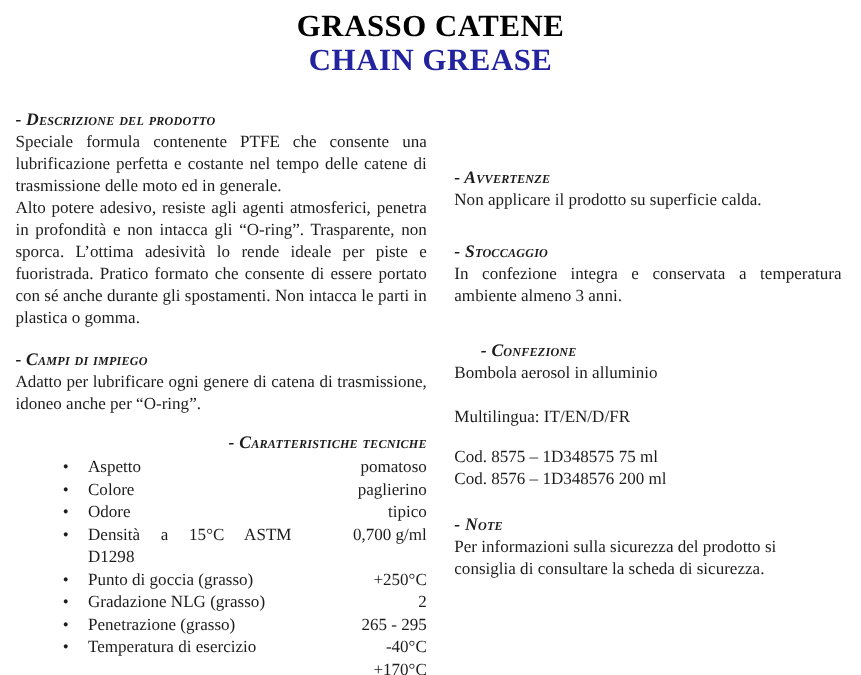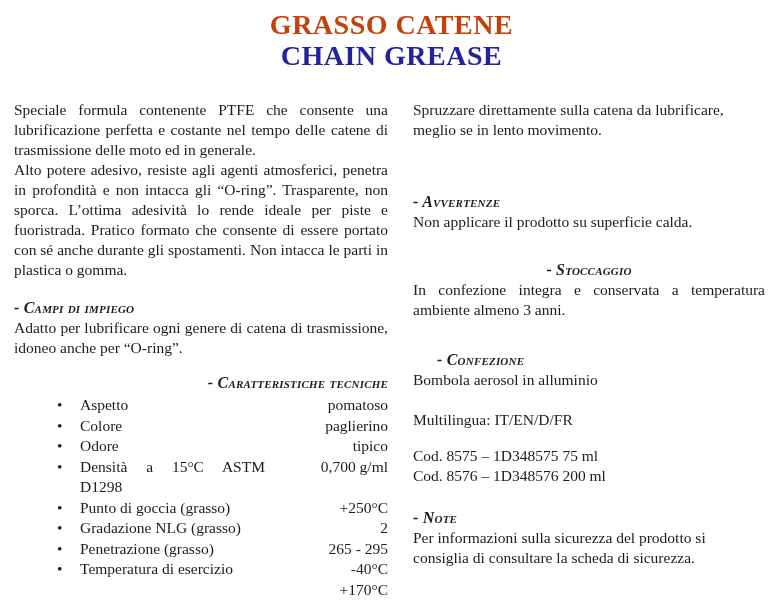--- a/index.html
+++ b/index.html
@@ -44,40 +44,41 @@
     display: flex;
     padding-left: 43px;
     font-size: 15.5px;
     line-height: 20.5px;
   }
   .spec-bullet { width: 23px; }
   .spec-label  { width: 185px; text-align: justify; }
   .spec-value  { flex: 1; text-align: right; white-space: pre-line; }
   
   .mt-usage-gap   { margin-top: 52px; }
-  .mt-stoccaggio  { margin-top: 28px; text-align: center; }
+  .mt-stoccaggio  { margin-top: 28px; }
   .mt-confezione  { margin-top: 30px; margin-left: 24px; }
   .mt-multilingua { margin-top: 20px; }
   .mt-cod         { margin-top: 16px; }
   .mt-note        { margin-top: 22px; }
   
   .mt-campi  { margin-top: 18px; }
   .mt-caratt { margin-top: 15px; text-align: right; }
 </style>
 </head>
 <body>
 
 <div class="doc-title">
-  <div class="doc-title-line" style="color: #c2410c;">GRASSO CATENE</div>
+  <div class="doc-title-line" style="color: #000000;">GRASSO CATENE</div>
   <div class="doc-title-line" style="color: rgb(35, 35, 160);">CHAIN GREASE</div>
 </div>
 
 <div class="columns">
 
   <div class="col-left">
+    <p class="sec-h">- Descrizione del prodotto</p>
     <p class="just">Speciale formula contenente PTFE che consente una lubrificazione perfetta e costante nel tempo delle catene di trasmissione delle moto ed in generale.</p>
     <p class="just">Alto potere adesivo, resiste agli agenti atmosferici, penetra in profondità e non intacca gli “O-ring”. Trasparente, non sporca. L’ottima adesività lo rende ideale per piste e fuoristrada. Pratico formato che consente di essere portato con sé anche durante gli spostamenti. Non intacca le parti in plastica o gomma.</p>
 
     <p class="sec-h mt-campi">- Campi di impiego</p>
     <p class="just">Adatto per lubrificare ogni genere di catena di trasmissione, idoneo anche per “O-ring”.</p>
 
     <p class="sec-h mt-caratt">- Caratteristiche tecniche</p>
 
     <div class="spec-list">
 
@@ -127,21 +128,20 @@
           <span class="spec-bullet">•</span>
           <span class="spec-label">Temperatura di esercizio</span>
           <span class="spec-value">-40°C
 +170°C</span>
         </div>
       </div>
 
   </div>
 
   <div class="col-right">
-    <p>Spruzzare direttamente sulla catena da lubrificare, meglio se in lento movimento.</p>
 
     <p class="sec-h mt-usage-gap">- Avvertenze</p>
     <p>Non applicare il prodotto su superficie calda.</p>
 
     <p class="sec-h mt-stoccaggio">- Stoccaggio</p>
     <p class="just">In confezione integra e conservata a temperatura ambiente almeno 3 anni.</p>
 
     <p class="sec-h mt-confezione">- Confezione</p>
     <p>Bombola aerosol in alluminio</p>
     <p class="mt-multilingua">Multilingua: IT/EN/D/FR</p>

